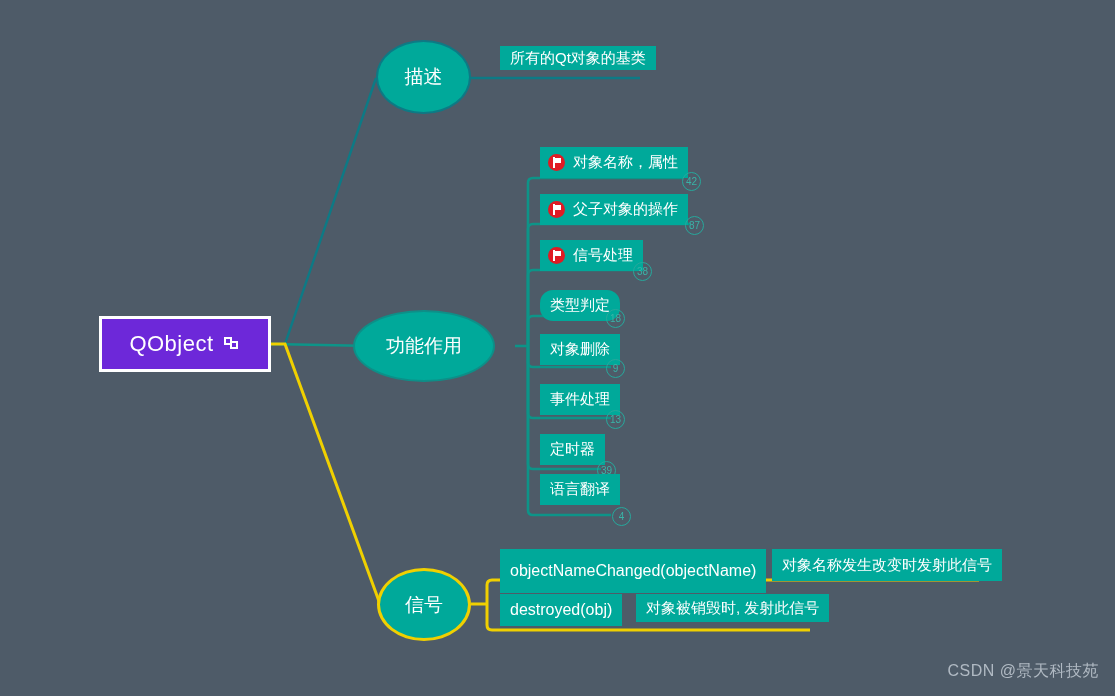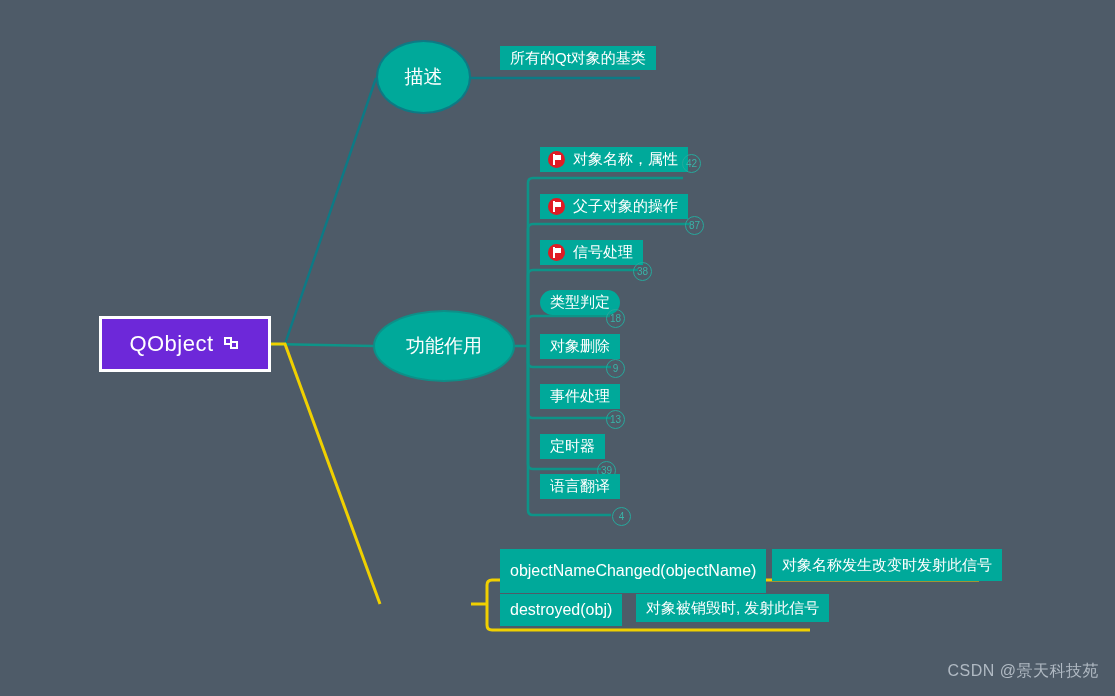--- a/index.html
+++ b/index.html
@@ -72,41 +72,41 @@
     background: #00a99a;
     color: #ffffff;
     font-size: 19px;
   }
   #branch-desc {
     left: 376px; top: 40px;
     width: 95px; height: 74px;
     border: 2px solid #0d7a85;
   }
   #branch-func {
-    left: 373px; top: 310px;
+    left: 353px; top: 310px;
     width: 142px; height: 72px;
     border: 2px solid #0d8f88;
   }
   #branch-signal {
     left: 377px; top: 568px;
     width: 94px; height: 73px;
     border: 3px solid #f0d000;
   }
 
   
   .chip {
     position: absolute;
     box-sizing: border-box;
     display: flex;
     align-items: center;
     background: #00a99a;
     color: #ffffff;
     font-size: 15px;
     padding: 0 10px;
-    height: 25px;
+    height: 31px;
     white-space: nowrap;
   }
   .chip.with-icon { padding-left: 8px; gap: 8px; }
 
   .flag-icon {
     width: 17px;
     height: 17px;
     border-radius: 50%;
     background: #e01b24;
     position: relative;
@@ -188,30 +188,33 @@
     <span class="root-label">QObject</span>
     <span class="copy-icon"></span>
   </div>
 
   <div class="ellipse" id="branch-desc">
     <span>描述</span>
   </div>
   <div class="ellipse" id="branch-func">
     <span>功能作用</span>
   </div>
+  <div class="ellipse" id="branch-signal">
+    <span>信号</span>
+  </div>
 
   <div class="chip" style="left:500px; top:46px; height:24px;">
     <span>所有的Qt对象的基类</span>
   </div>
 
   <div class="chip with-icon" style="left:540px; top:147px;">
     <span class="flag-icon"></span>
     <span>对象名称，属性</span>
   </div>
-  <div class="badge" style="left:682px; top:154px;text-align:right;">42</div>
+  <div class="badge" style="left:682px; top:172px;text-align:right;">42</div>
 
   <div class="chip with-icon" style="left:540px; top:194px;">
     <span class="flag-icon"></span>
     <span>父子对象的操作</span>
   </div>
   <div class="badge" style="left:685px; top:216px;">87</div>
 
   <div class="chip with-icon" style="left:540px; top:240px;">
     <span class="flag-icon"></span>
     <span>信号处理</span>

